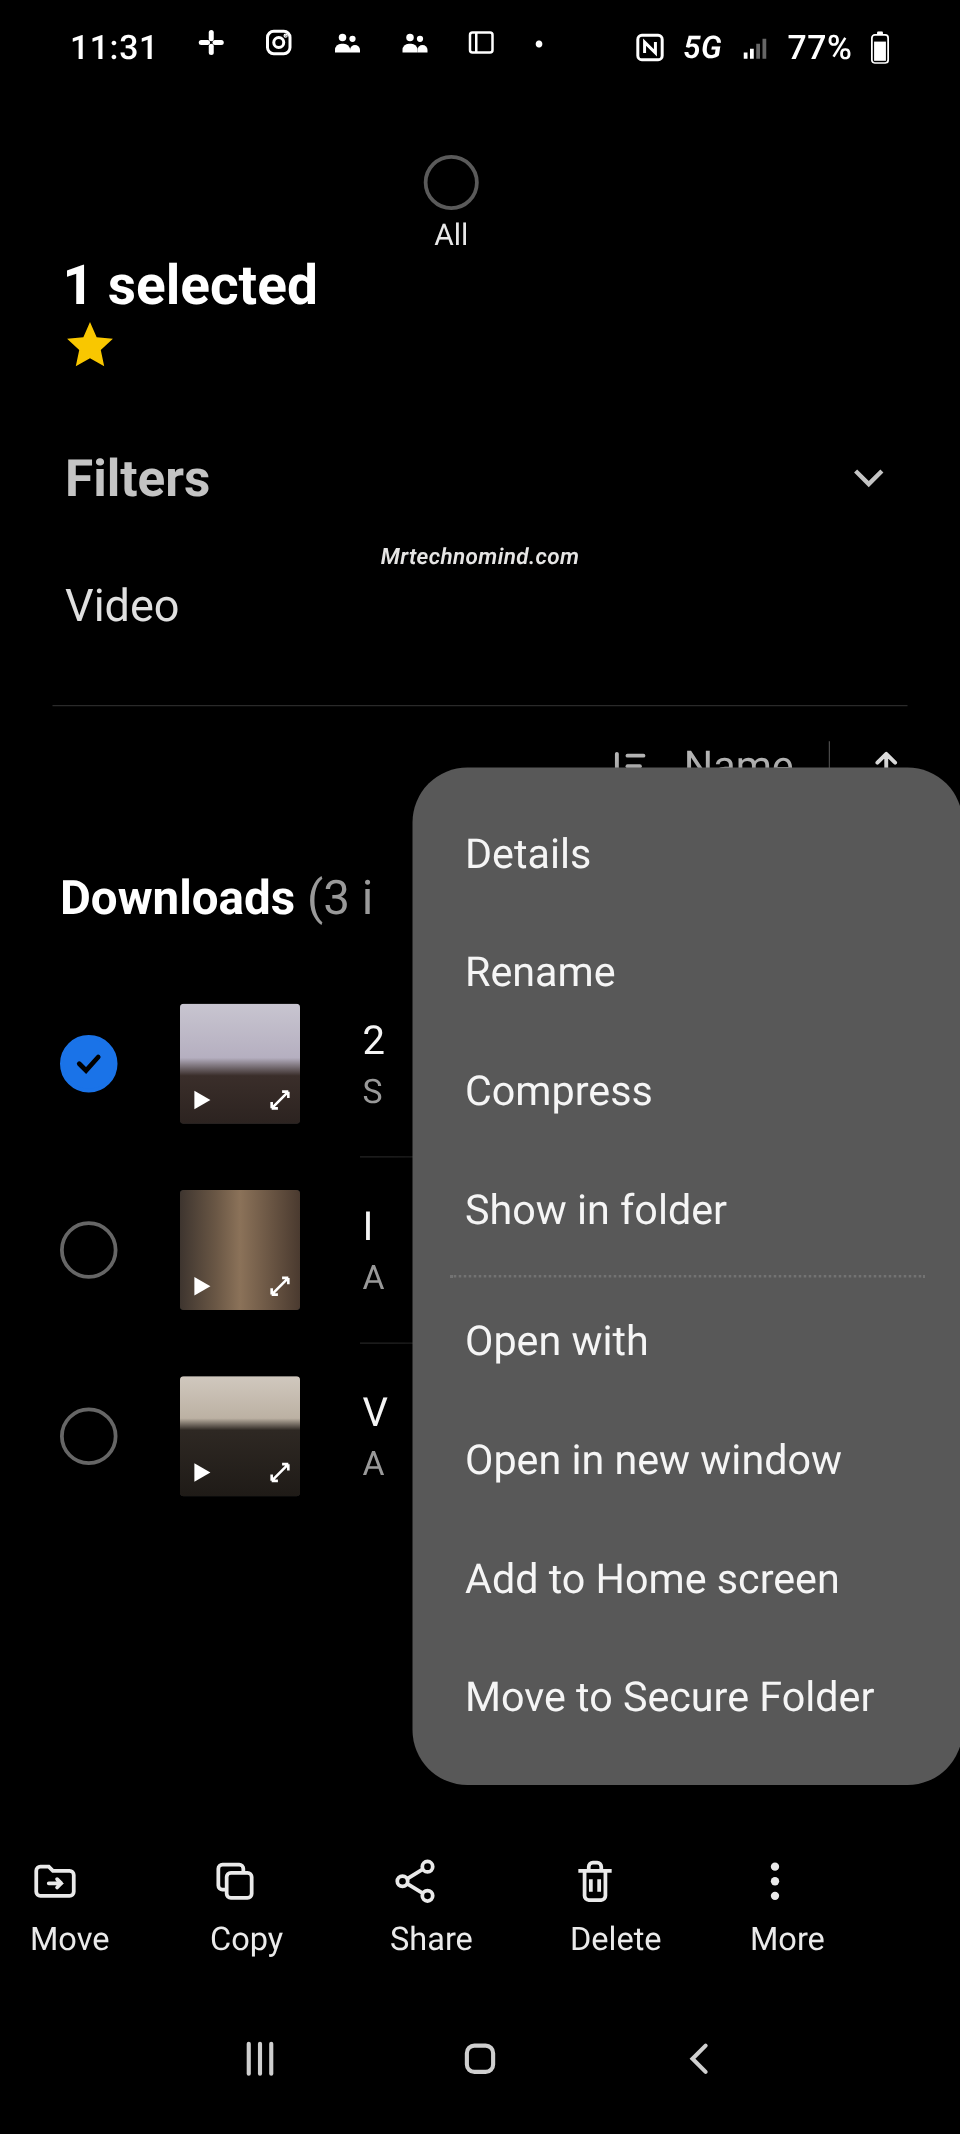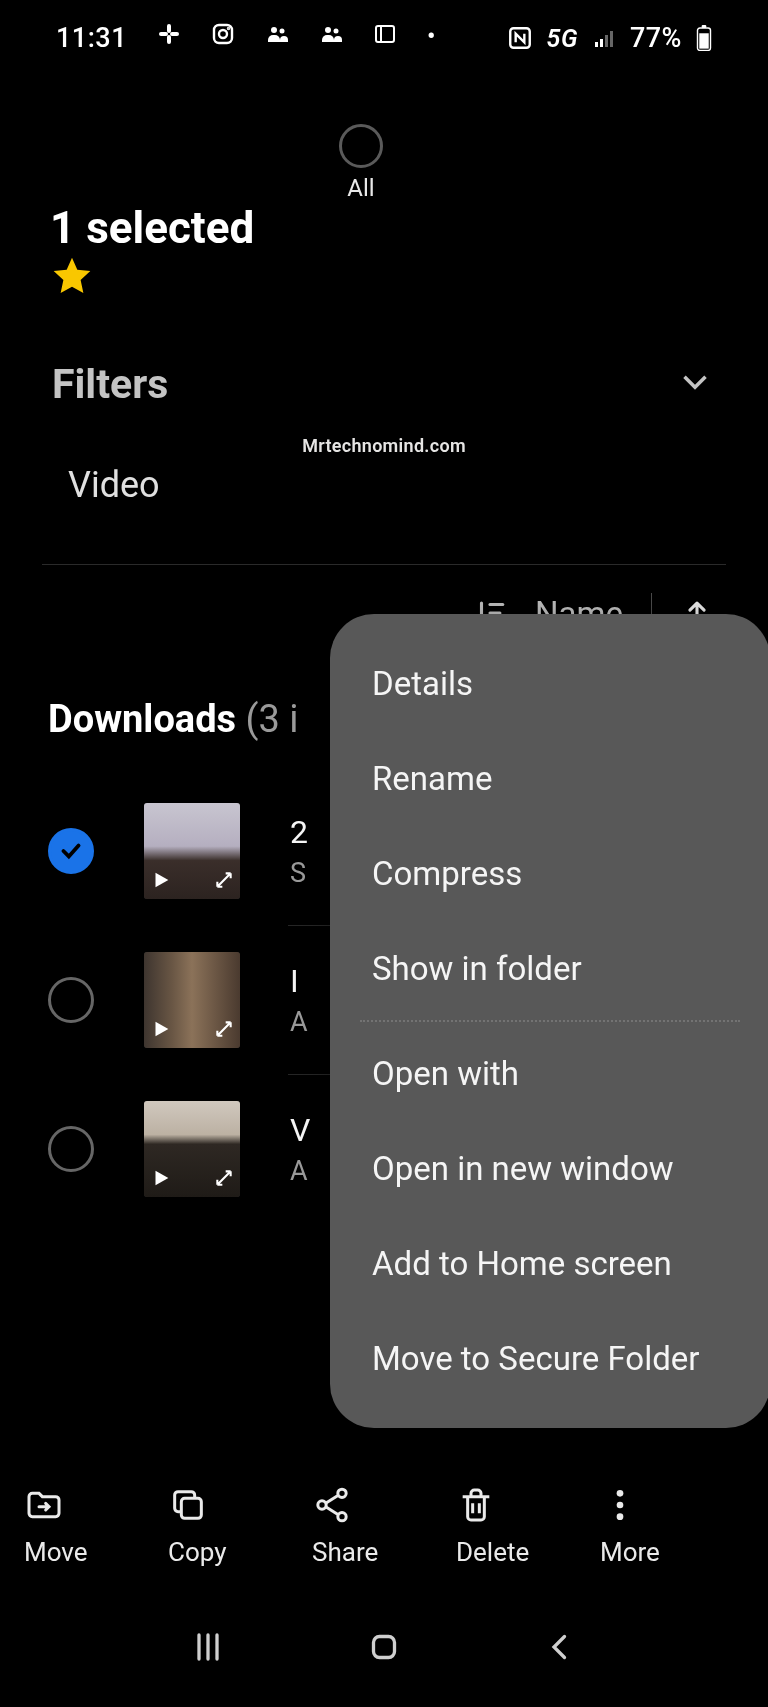--- a/index.html
+++ b/index.html
@@ -81,45 +81,46 @@
       align-items: center;
       padding: 28px 52px;
     }
     .filters-label {
       font-size: 41px;
       color: #c4c4c4;
       font-weight: 700;
     }
     .filters-chev { color: #c4c4c4; }
     .video-label {
-      padding: 28px 68px;
+      padding: 28px 52px;
       font-size: 36px;
       color: #e0e0e0;
       font-weight: 400;
     }
     .wmark {
       position: absolute;
       left: 50%;
       top: 435px;
       transform: translateX(-50%);
       font-size: 18px;
       color: #e6e5e4;
       font-weight: 600;
       letter-spacing: 0.3px;
+      font-style: italic;
     }
     .hr1 {
       height: 1px;
       background: #2a2a2a;
       margin: 30px 42px 0 42px;
     }
     .sort-row {
       display: flex;
       justify-content: flex-end;
       align-items: center;
-      padding: 28px 54px;
+      padding: 28px 42px;
       gap: 28px;
     }
     .sort-icon { display: inline-flex; }
     .sort-name {
       font-size: 33px;
       color: #b8b8b8;
     }
     .sort-divider {
       width: 1px;
       height: 40px;

